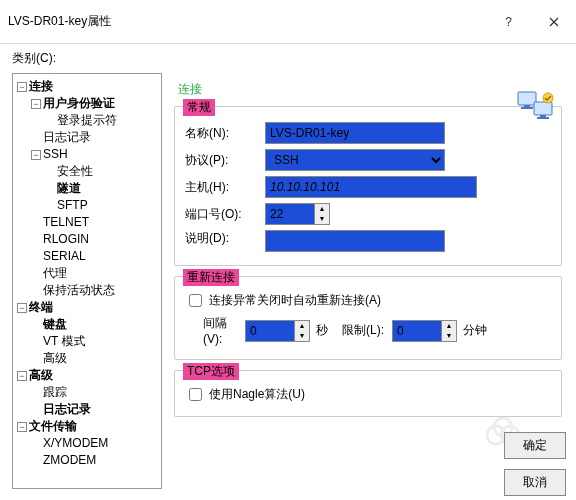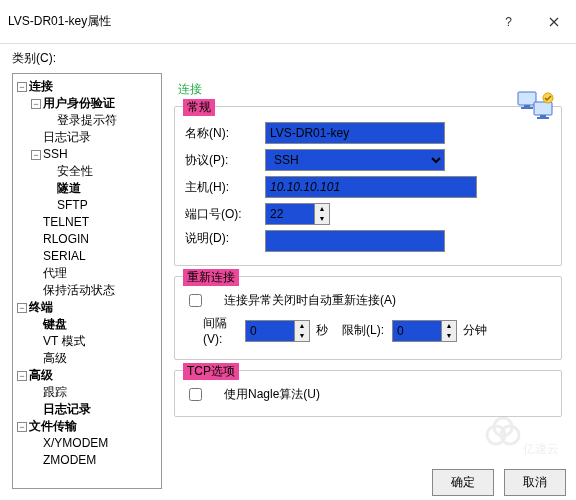--- a/index.html
+++ b/index.html
@@ -26,24 +26,24 @@
 .name-input { width: 180px; }
 .proto-select { width: 180px; height: 22px; }
 .host-input { width: 212px; font-style: italic; }
 .port-input { width: 70px; border: 2px solid #55a; }
 .desc-input { width: 180px; height: 36px; resize: none; }
 .spin { display: inline-flex; align-items: flex-end; }
 .spin input { width: 50px; height: 22px; border: 1px solid #888; padding: 2px 4px; }
 .spin .arrows { display: flex; flex-direction: column; border: 1px solid #888; border-left: none; }
 .spin .arrows span { width: 14px; height: 10px; font-size: 7px; text-align: center; line-height: 10px; background: #eee; }
 .icon-computers { position: absolute; right: 20px; top: 90px; }
-.footer { position: absolute; bottom: 4px; right: 10px; display: flex; gap: 10px; }
+.footer { position: absolute; bottom: 4px; right: 10px; display: flex; gap: 10px; flex-direction: column; }
 .btn { border: 1px solid #888; background: #eee; padding: 4px 18px; }
 .watermark { position: absolute; right: 8px; bottom: 40px; opacity: 0.25; }
-.checkbox-row { display: flex; align-items: center; gap: 19px; margin: 4px 0; }
+.checkbox-row { display: flex; align-items: center; gap: 4px; margin: 4px 0; }
 .checkbox-row input { width: 13px; height: 13px; }
 </style>
 </head>
 <body>
 
 <div class="titlebar">
   <span class="title">LVS-DR01-key属性</span>
   <div class="tbtn">?</div>
   <div class="tbtn">
     <svg width="10" height="10" viewBox="0 0 10 10">

